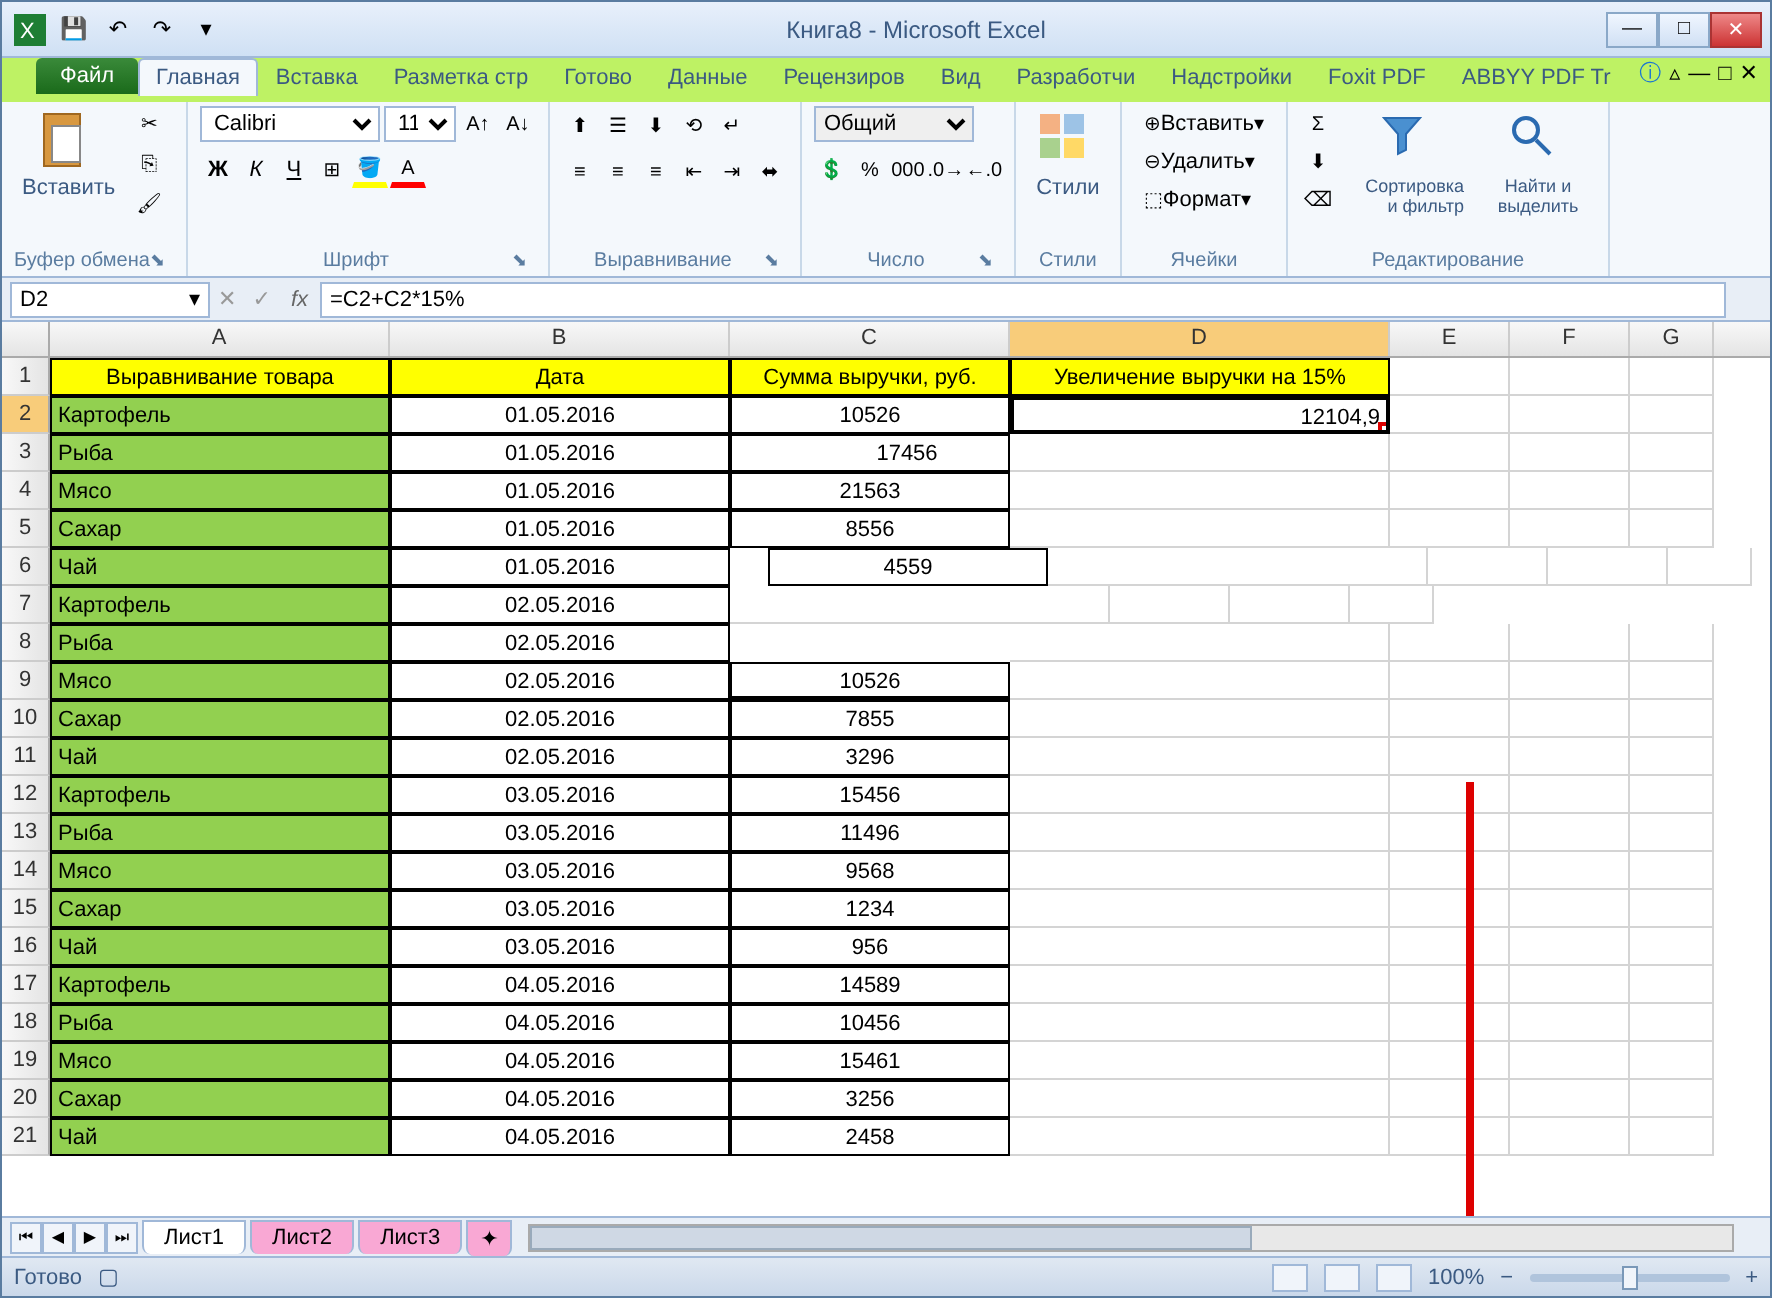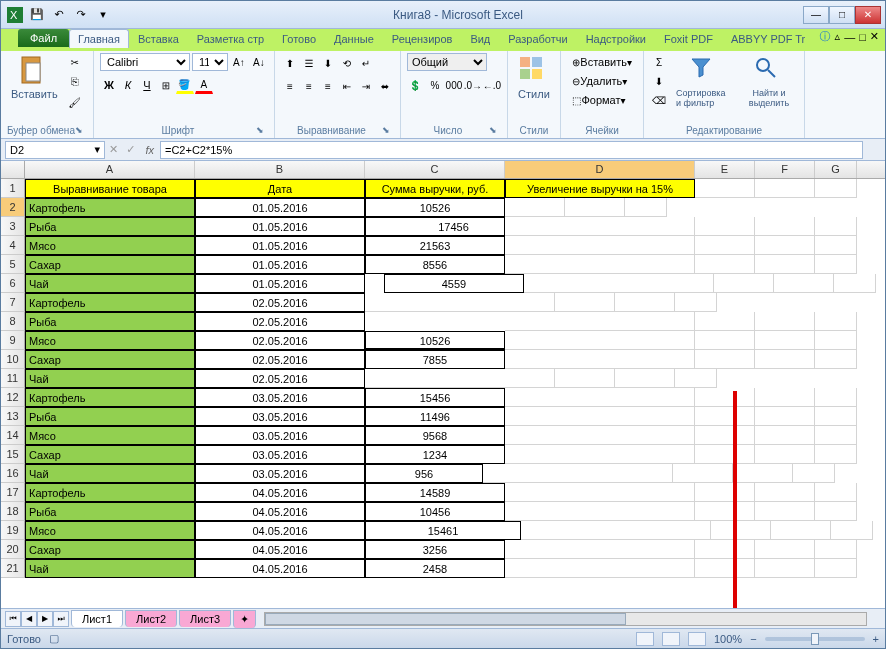--- a/index.html
+++ b/index.html
@@ -235,21 +235,21 @@
           <div class="smbtn">Σ</div>
           <div class="smbtn">⬇</div>
           <div class="smbtn">⌫</div>
         </div>
         <div class="rbtn">
           <div class="ricon-lg">
               <svg width="26" height="26">
                 <path d="M4 4h18l-7 8v8l-4 2v-10z" fill="#4a90d0" stroke="#2a6ab0"></path>
               </svg>
             </div>
-          <span style="font-size:9px;text-align:left;width:56px">Сортировка и фильтр</span>
+          <span style="font-size:9px;text-align:right;width:56px">Сортировка и фильтр</span>
         </div>
         <div class="rbtn">
           <div class="ricon-lg">
               <svg width="26" height="26">
                 <circle cx="10" cy="10" r="6" fill="none" stroke="#2a6ab0" stroke-width="2"></circle>
                 <line x1="15" y1="15" x2="22" y2="22" stroke="#2a6ab0" stroke-width="2"></line>
               </svg>
             </div>
           <span style="font-size:9px;text-align:center;width:50px">Найти и выделить</span>
         </div>
@@ -293,20 +293,21 @@
           <div class="cell hdr" style="width: 190px;">Увеличение выручки на 15%</div>
           <div class="cell " style="width: 60px;"></div>
           <div class="cell " style="width: 60px;"></div>
           <div class="cell " style="width: 42px;"></div>
         </div>
         <div class="row">
           <div class="rowh sel">2</div>
           <div class="cell grn" style="width: 170px; text-align: left;">Картофель</div>
           <div class="cell brd" style="width: 170px;">01.05.2016</div>
           <div class="cell brd" style="width: 140px;">10526</div>
+          <div class="cell sel" style="width: 190px; text-align: right;">12104,9<div class="fill-handle"></div></div>
           <div class="cell " style="width: 60px;"></div>
           <div class="cell " style="width: 60px;"></div>
           <div class="cell " style="width: 42px;"></div>
         </div>
         <div class="row">
           <div class="rowh">3</div>
           <div class="cell grn" style="width: 170px; text-align: left;">Рыба</div>
           <div class="cell brd" style="width: 170px;">01.05.2016</div>
           <div class="cell brd" style="width: 140px; padding-left: 40px;">17456</div>
           <div class="cell " style="width: 190px;"></div>
@@ -380,20 +381,21 @@
           <div class="cell brd" style="width: 140px;">7855</div>
           <div class="cell " style="width: 190px;"></div>
           <div class="cell " style="width: 60px;"></div>
           <div class="cell " style="width: 60px;"></div>
           <div class="cell " style="width: 42px;"></div>
         </div>
         <div class="row">
           <div class="rowh">11</div>
           <div class="cell grn" style="width: 170px; text-align: left;">Чай</div>
           <div class="cell brd" style="width: 170px;">02.05.2016</div>
+          <div class="cell brd" style="width: 140px;">3296</div>
           <div class="cell " style="width: 190px;"></div>
           <div class="cell " style="width: 60px;"></div>
           <div class="cell " style="width: 60px;"></div>
           <div class="cell " style="width: 42px;"></div>
         </div>
         <div class="row">
           <div class="rowh">12</div>
           <div class="cell grn" style="width: 170px; text-align: left;">Картофель</div>
           <div class="cell brd" style="width: 170px;">03.05.2016</div>
           <div class="cell brd" style="width: 140px;">15456</div>
@@ -429,21 +431,21 @@
           <div class="cell brd" style="width: 140px;">1234</div>
           <div class="cell " style="width: 190px;"></div>
           <div class="cell " style="width: 60px;"></div>
           <div class="cell " style="width: 60px;"></div>
           <div class="cell " style="width: 42px;"></div>
         </div>
         <div class="row">
           <div class="rowh">16</div>
           <div class="cell grn" style="width: 170px; text-align: left;">Чай</div>
           <div class="cell brd" style="width: 170px;">03.05.2016</div>
-          <div class="cell brd" style="width: 118px;">956</div>
+          <div class="cell brd" style="width: 140px;">956</div>
           <div class="cell " style="width: 190px;"></div>
           <div class="cell " style="width: 60px;"></div>
           <div class="cell " style="width: 60px;"></div>
           <div class="cell " style="width: 42px;"></div>
         </div>
         <div class="row">
           <div class="rowh">17</div>
           <div class="cell grn" style="width: 170px; text-align: left;">Картофель</div>
           <div class="cell brd" style="width: 170px;">04.05.2016</div>
           <div class="cell brd" style="width: 140px;">14589</div>
@@ -459,21 +461,21 @@
           <div class="cell brd" style="width: 140px;">10456</div>
           <div class="cell " style="width: 190px;"></div>
           <div class="cell " style="width: 60px;"></div>
           <div class="cell " style="width: 60px;"></div>
           <div class="cell " style="width: 42px;"></div>
         </div>
         <div class="row">
           <div class="rowh">19</div>
           <div class="cell grn" style="width: 170px; text-align: left;">Мясо</div>
           <div class="cell brd" style="width: 170px;">04.05.2016</div>
-          <div class="cell brd" style="width: 156px;">15461</div>
+          <div class="cell brd" style="width: 140px;">15461</div>
           <div class="cell " style="width: 190px;"></div>
           <div class="cell " style="width: 60px;"></div>
           <div class="cell " style="width: 60px;"></div>
           <div class="cell " style="width: 42px;"></div>
         </div>
         <div class="row">
           <div class="rowh">20</div>
           <div class="cell grn" style="width: 170px; text-align: left;">Сахар</div>
           <div class="cell brd" style="width: 170px;">04.05.2016</div>
           <div class="cell brd" style="width: 140px;">3256</div>

